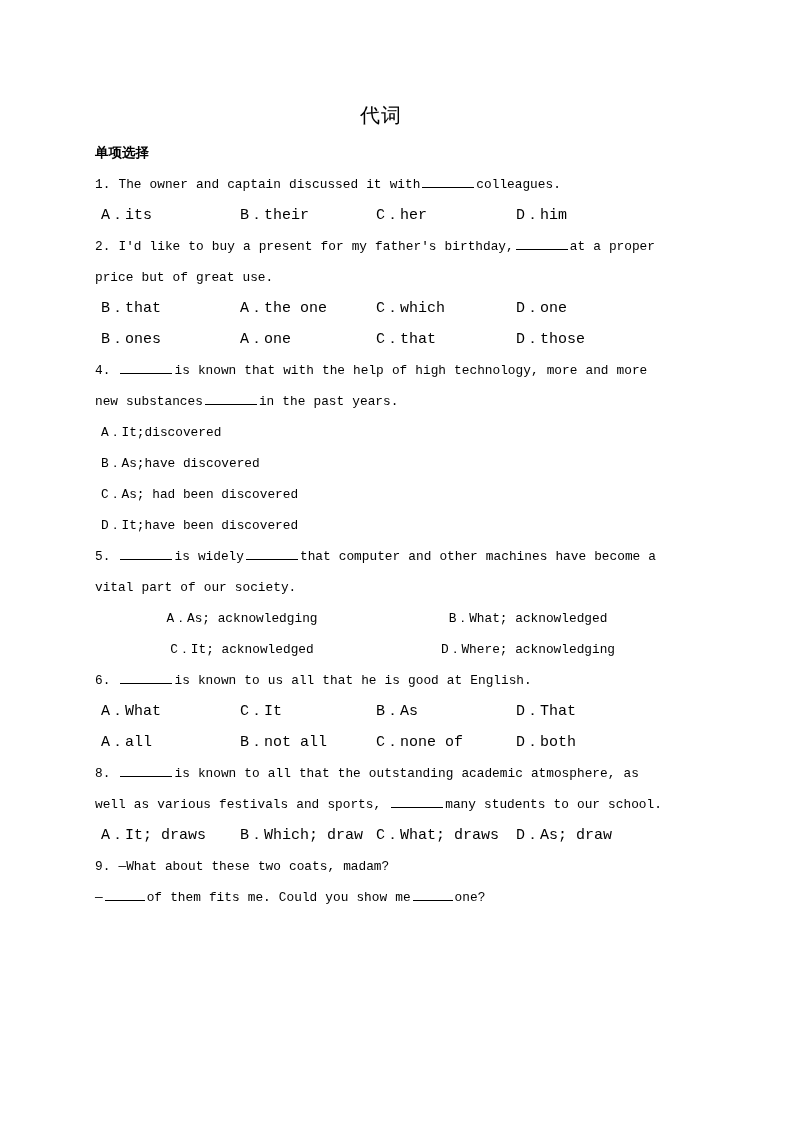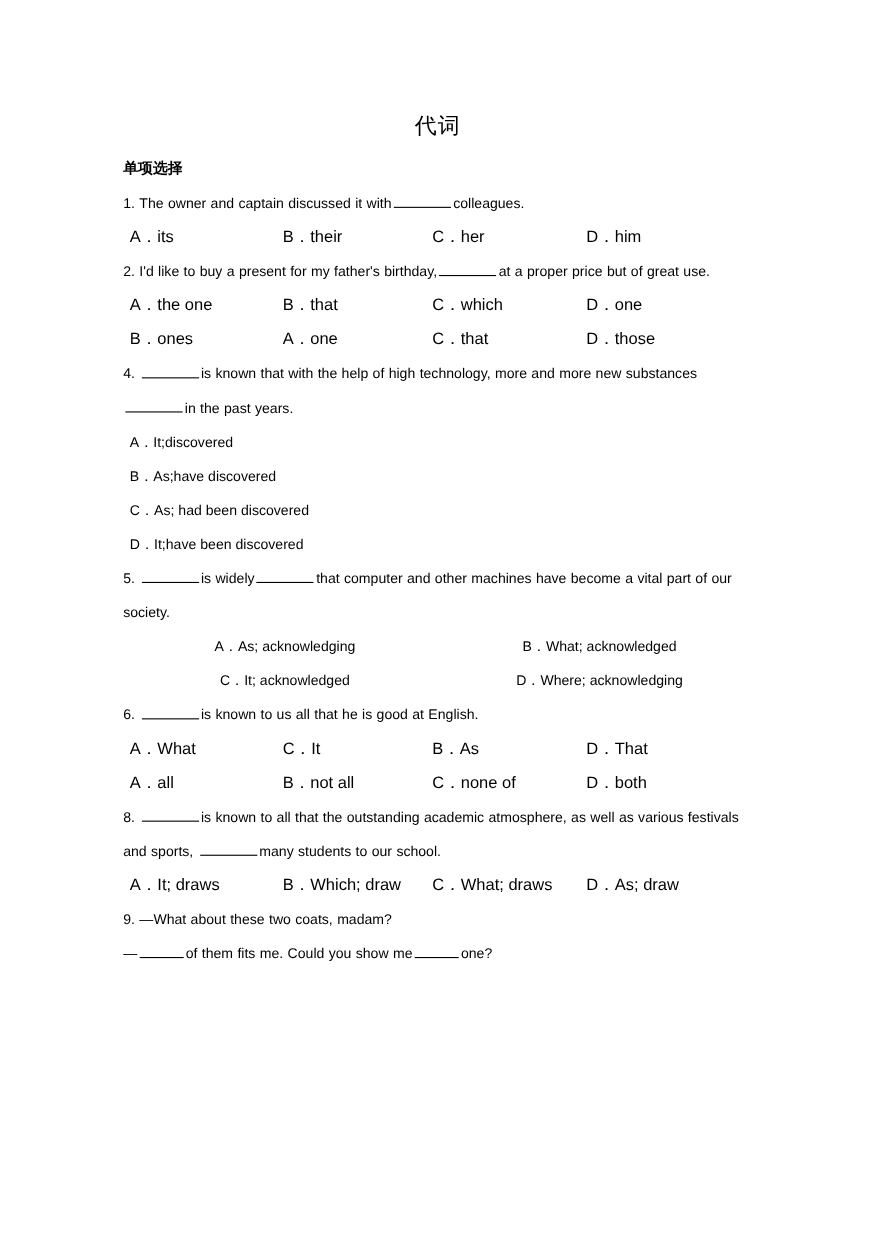--- a/index.html
+++ b/index.html
@@ -17,40 +17,41 @@
   .page {
     position: relative;
     width: 794px;
     height: 1123px;
     box-sizing: border-box;
     padding: 0;
     overflow: hidden;
   }
   .content {
     position: absolute;
-    left: 112px;
+    left: 95px;
     top: 100px;
     width: 572px;
   }
   .doc-title {
     text-align: center;
     font-size: 20px;
     line-height: 30px;
     font-weight: normal;
     margin: 0 0 10px 0;
     letter-spacing: 1px;
   }
   .section-head {
     font-size: 13.5px;
     font-weight: bold;
     line-height: 26px;
     margin: 0 0 3px 0;
   }
   .q-block {
     margin: 0;
+    font-family: Liberation Mono, monospace;
   }
   .q-stem {
     font-size: 12.8px;
     line-height: 31px;
     margin: 0;
     text-align: left;
     word-spacing: 0.4px;
   }
   .blank {
     display: inline-block;
@@ -115,22 +116,22 @@
         <div class="opt"><span class="opt-letter">A．</span><span class="opt-text">its</span></div>
         <div class="opt"><span class="opt-letter">B．</span><span class="opt-text">their</span></div>
         <div class="opt"><span class="opt-letter">C．</span><span class="opt-text">her</span></div>
         <div class="opt"><span class="opt-letter">D．</span><span class="opt-text">him</span></div>
       </div>
     </div>
 
     <div class="q-block">
       <div class="q-stem"><span>2.</span>&nbsp;<span>I'd like to buy a present for my father's birthday,</span><span class="blank w-md"></span><span>at a proper price but of great use.</span></div>
       <div class="opts-4">
+        <div class="opt"><span class="opt-letter">B．</span><span class="opt-text">that</span></div>
         <div class="opt"><span class="opt-letter">A．</span><span class="opt-text">the one</span></div>
-        <div class="opt"><span class="opt-letter">B．</span><span class="opt-text">that</span></div>
         <div class="opt"><span class="opt-letter">C．</span><span class="opt-text">which</span></div>
         <div class="opt"><span class="opt-letter">D．</span><span class="opt-text">one</span></div>
       </div>
     </div>
 
     <div class="q-block">
       <div class="opts-4">
         <div class="opt"><span class="opt-letter">B．</span><span class="opt-text">ones</span></div>
         <div class="opt"><span class="opt-letter">A．</span><span class="opt-text">one</span></div>
         <div class="opt"><span class="opt-letter">C．</span><span class="opt-text">that</span></div>

